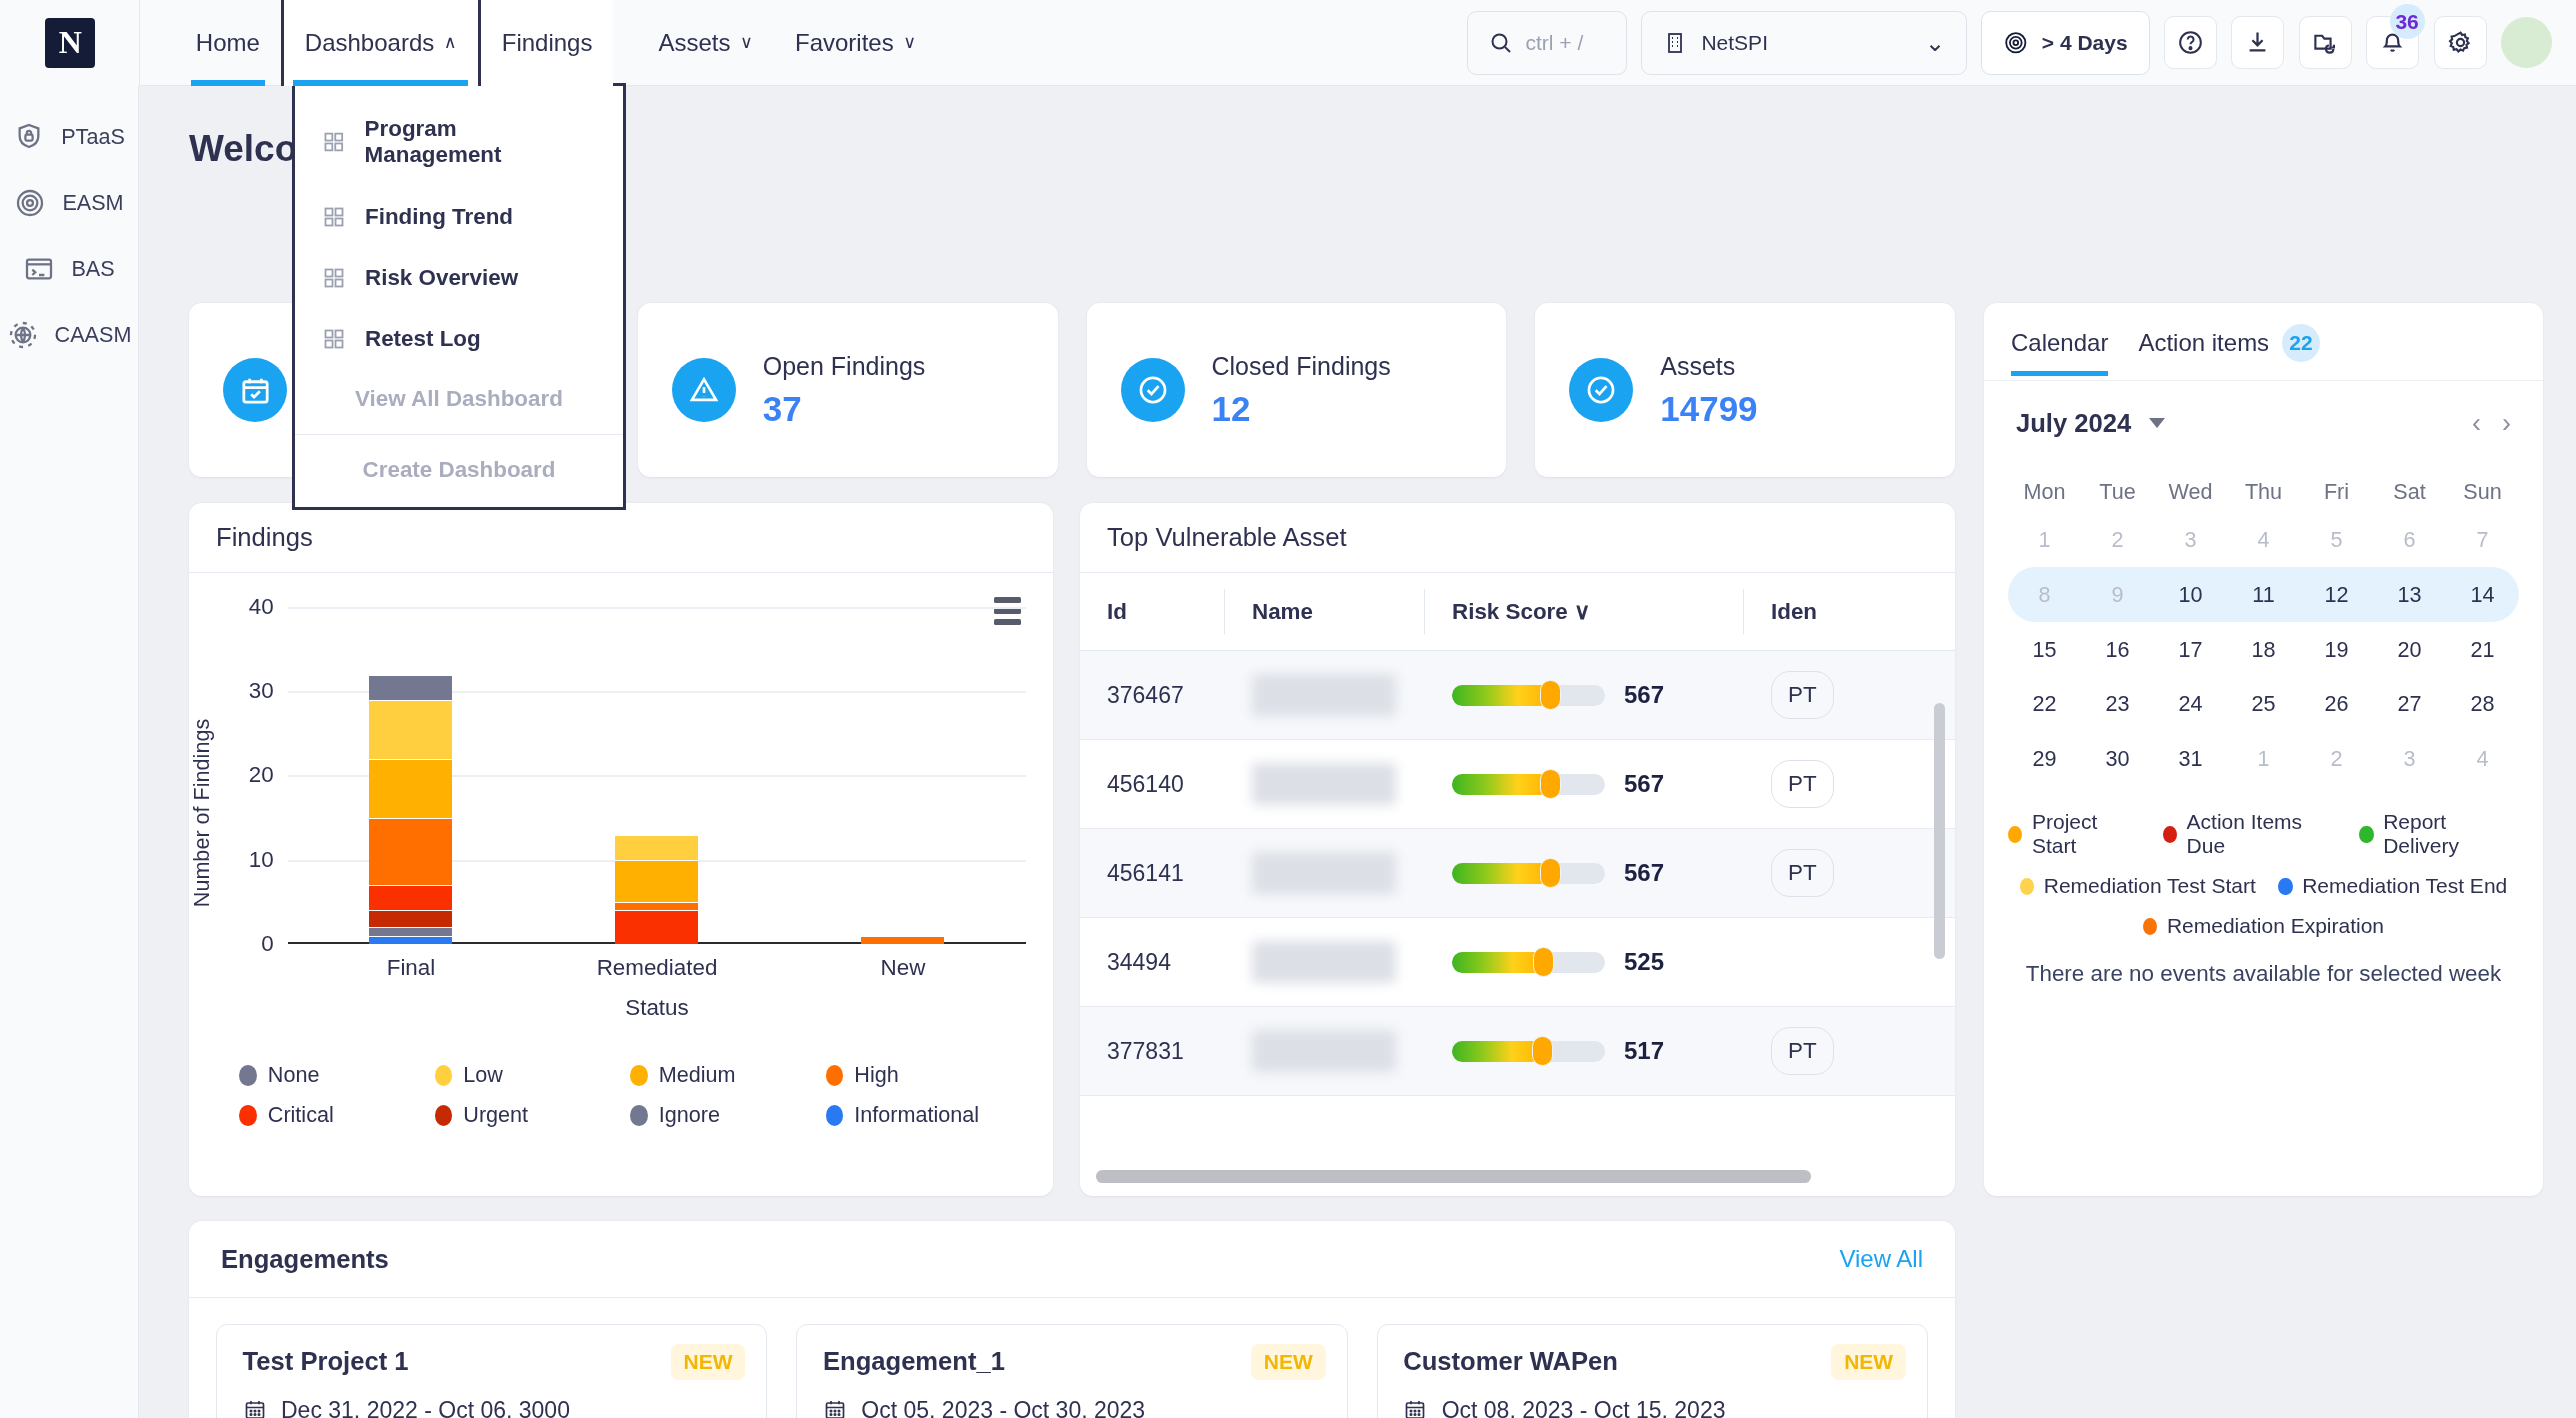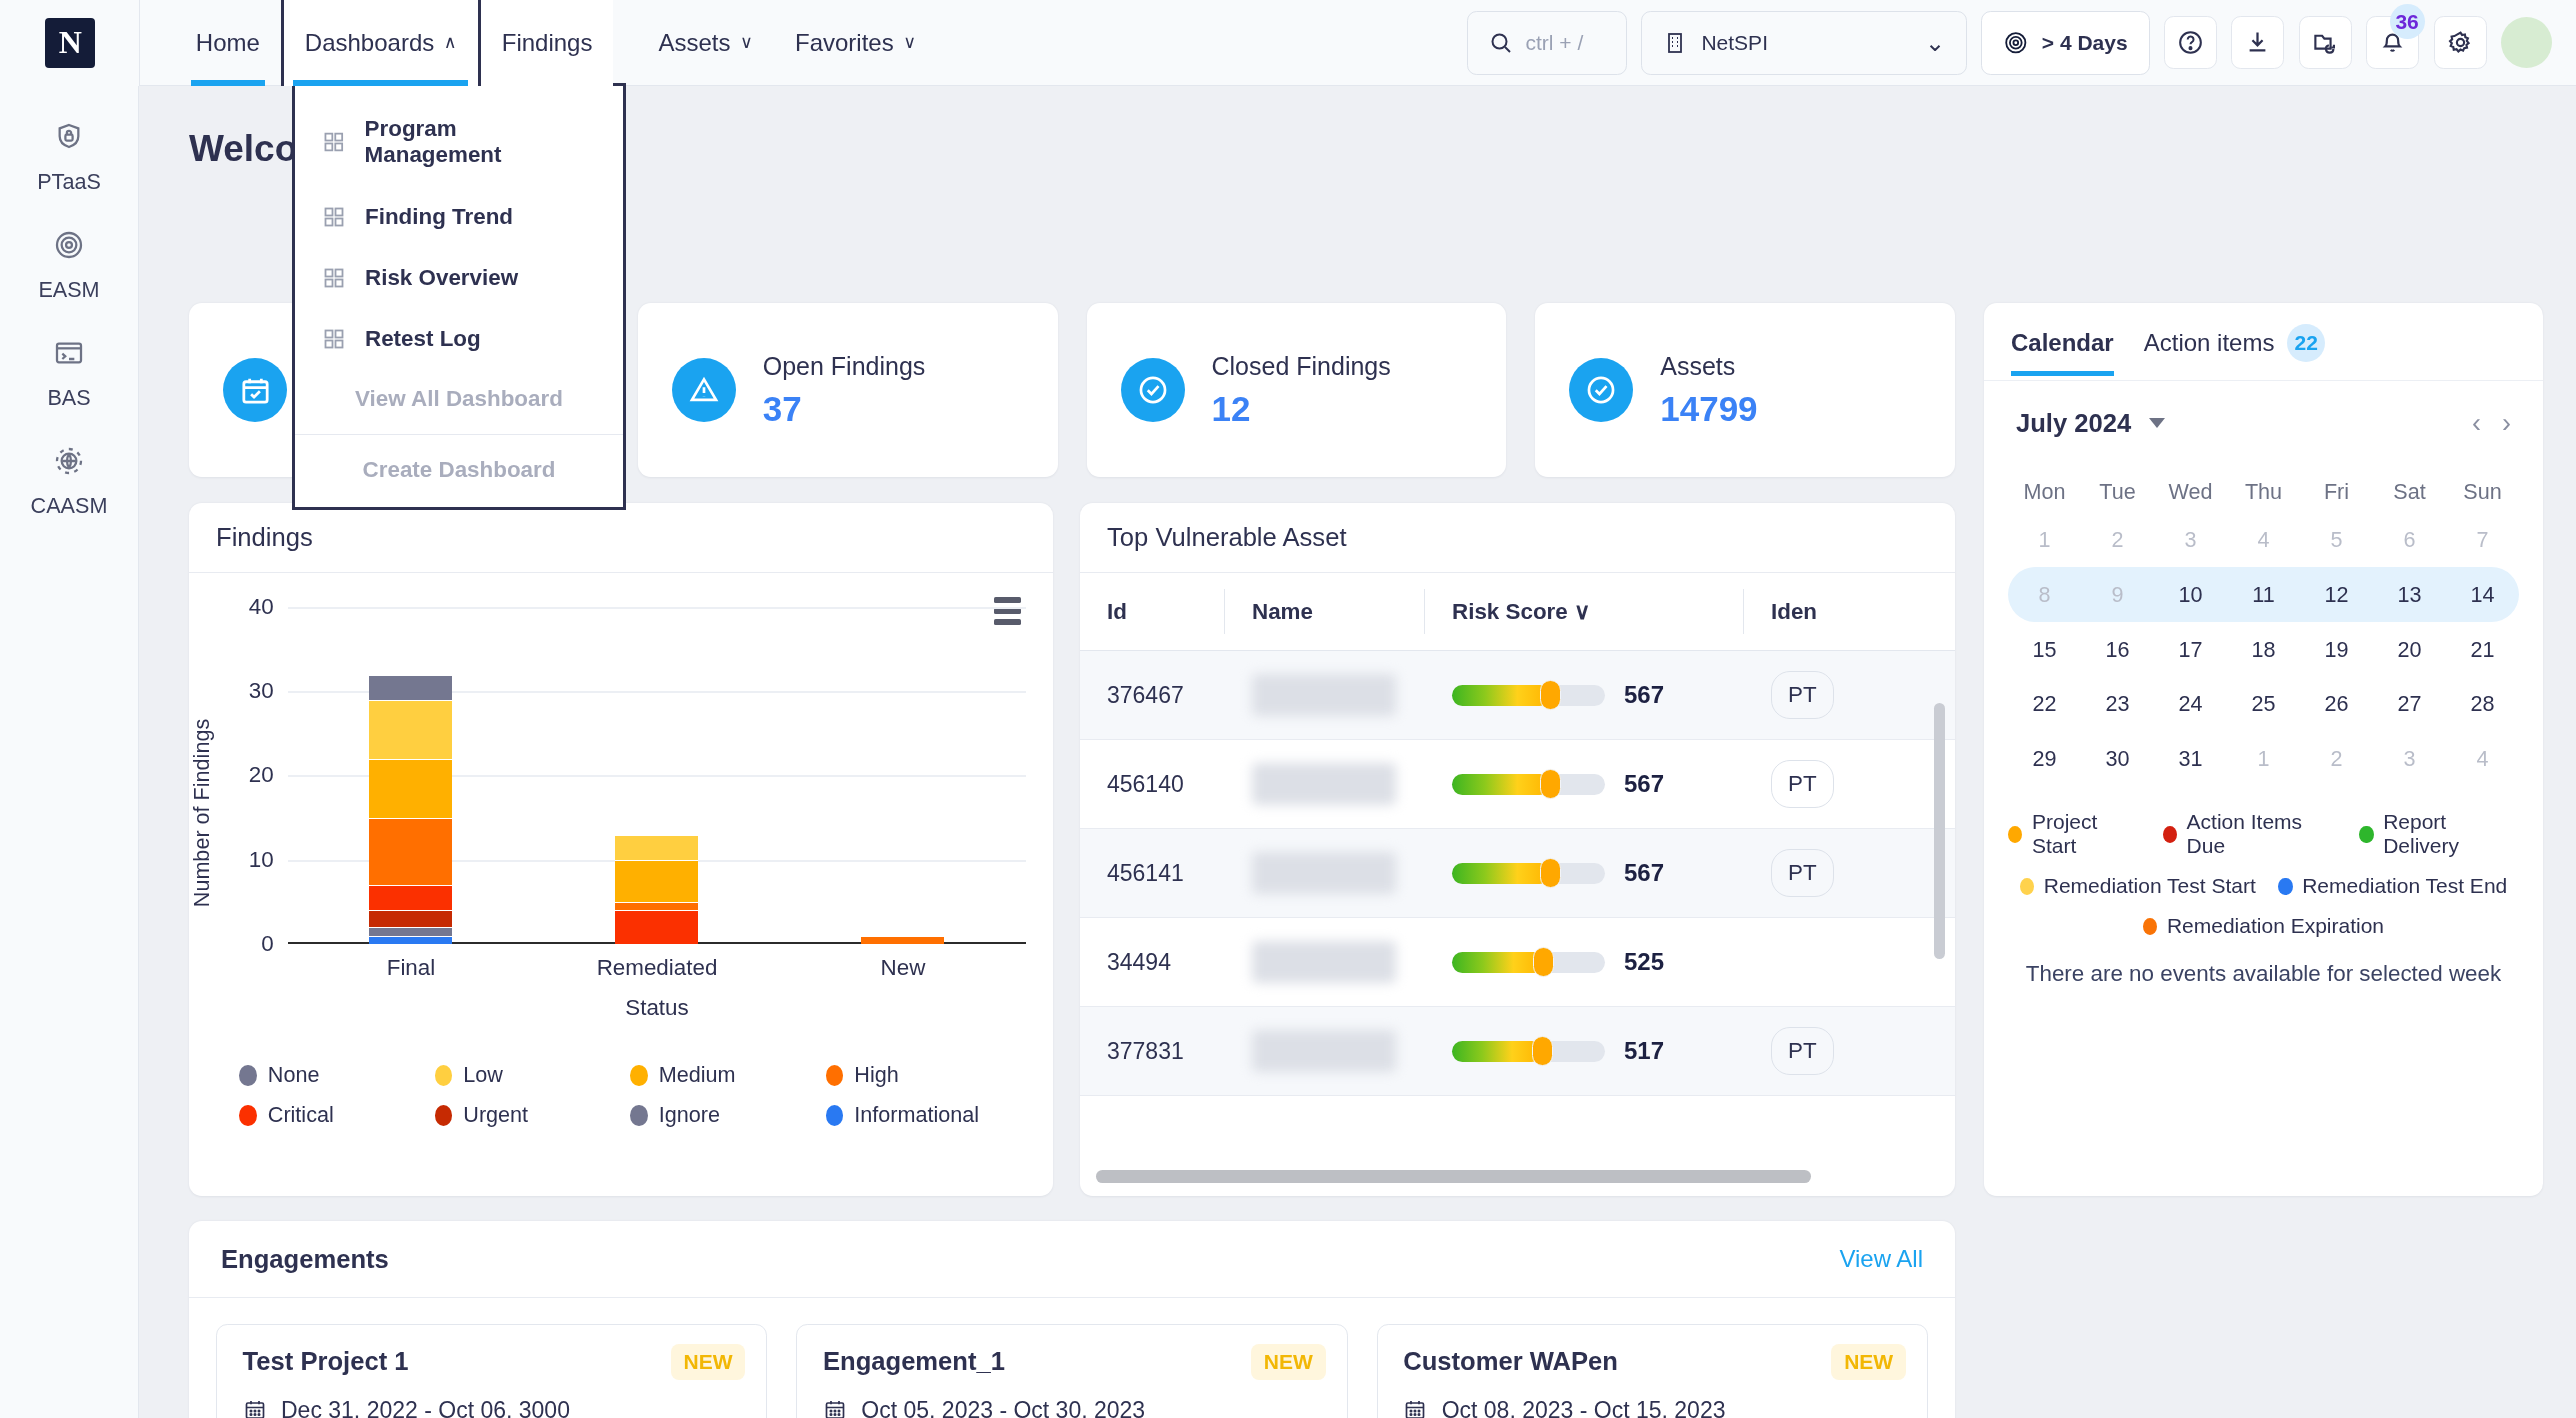--- a/index.html
+++ b/index.html
@@ -62,21 +62,21 @@
     display:flex; align-items:center; justify-content:center; padding:0 4.8px;
   }
   .avatar { width:51px; height:51px; border-radius:50%; background:#d7ecd2; }
 
   
   .sidebar {
     position:absolute; top:86px; left:0; width:139px; height:1332px;
     background:#f8fafc; border-right:0.8px solid #e3e7ee;
     display:flex; flex-direction:column; align-items:center; padding-top:35px; gap:34px;
   }
-  .side-item { display:flex; flex-direction:column; align-items:center; gap:16px; cursor:pointer; }
+  .side-item { display:flex; flex-direction:row; align-items:center; gap:16px; cursor:pointer; }
   .side-item .lbl { font-size:21.6px; color:#3b3f5c; }
 
   
   .dropdown {
     position:absolute; top:83px; left:292px; width:334px;
     background:#fff; border:3.2px solid #2e3150; z-index:55;
     padding: 12.8px 0 8px 0;
   }
   .dd-item {
     display:flex; align-items:center; gap:19px; padding: 17.6px 27px; font-size:22.4px;
@@ -136,21 +136,21 @@
   .meter .knob { position:absolute; top:-4.8px; width:21px; height:30px; border-radius:10.4px; background:#ffa800; border:1.6px solid #f2f4f8; }
   .score { font-weight:bold; font-size:24px; color:#1d2142; }
   .tag { border:0.8px solid #dde2ea; border-radius:19px; padding: 9.6px 16px; font-size:22.4px; }
   .hscroll { position:absolute; left:16px; right:144px; bottom:12.8px; height:12.8px; background:#bdbfc4; border-radius:6.4px; }
   .vscroll { position:absolute; right:9.6px; top:200px; width:11.2px; height:256px; background:#c9ccd3; border-radius:5.6px; }
 
   
   .cal-card { position:absolute; top:217px; left:1845px; width:559px; height:893px; }
   .cal-tabs { display:flex; align-items:center; gap:30px; padding: 21px 27px 0 27px; border-bottom:1.6px solid #eceff4; }
   .cal-tab { position:relative; padding-bottom:17.6px; font-size:24px; color:#2e3150; cursor:pointer; display:flex; align-items:center; gap:12.8px;}
-  .cal-tab.active { font-weight:bold; }
+  .cal-tab.active { font-weight:normal; }
   .cal-tab.active::after{ content:""; position:absolute; left:0; right:0; bottom:-1.6px; height:4.8px; background:#1aa3f0; }
   .pillbadge{ background:#d6ecfd; color:#1aa3f0; border-radius:50%; width:38px;height:38px; display:flex;align-items:center;justify-content:center; font-size:21px; font-weight:bold;}
   .cal-nav { display:flex; align-items:center; padding: 27px 32px 8px 32px; }
   .cal-month { font-size:25.6px; font-weight:bold; }
   .cal-caret { margin-left:17.6px; border-left:8.8px solid transparent; border-right:8.8px solid transparent; border-top:10.4px solid #6d7285; cursor:pointer; }
   .cal-arrows { margin-left:auto; display:flex; gap:21px; font-size:27px; color:#8a8fa1; cursor:pointer; }
   .cal-grid { padding: 17.6px 24px 0 24px; }
   .cal-row { display:flex; }
   .cal-cell { flex:1; text-align:center; font-size:21.6px; padding: 14.4px 0; color:#2e3150; }
   .cal-cell.dow { color:#6d7285; padding-bottom:8px; }

